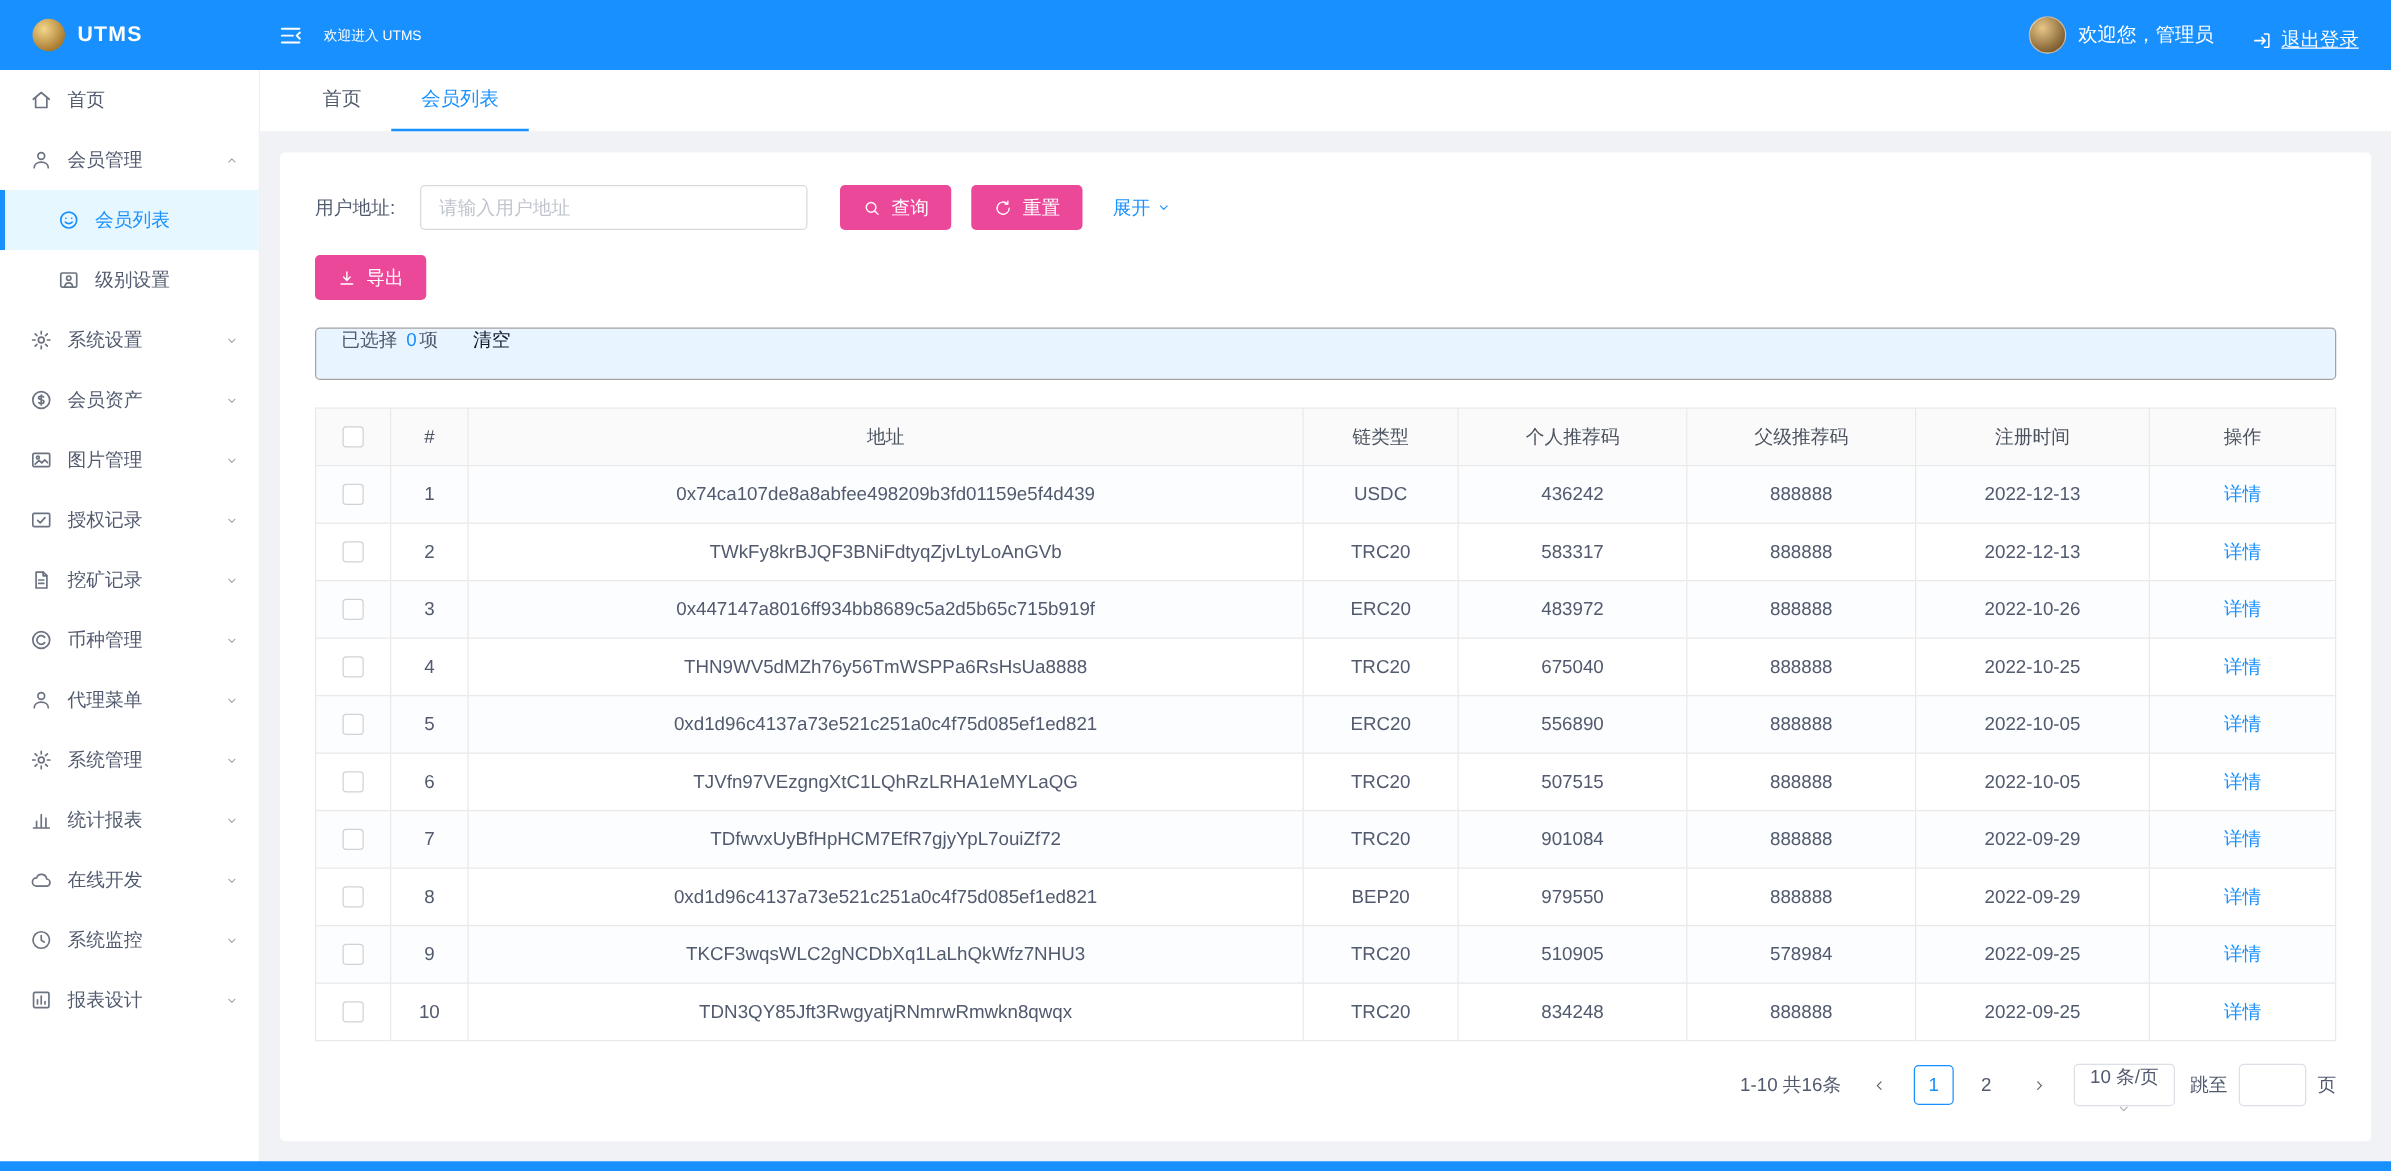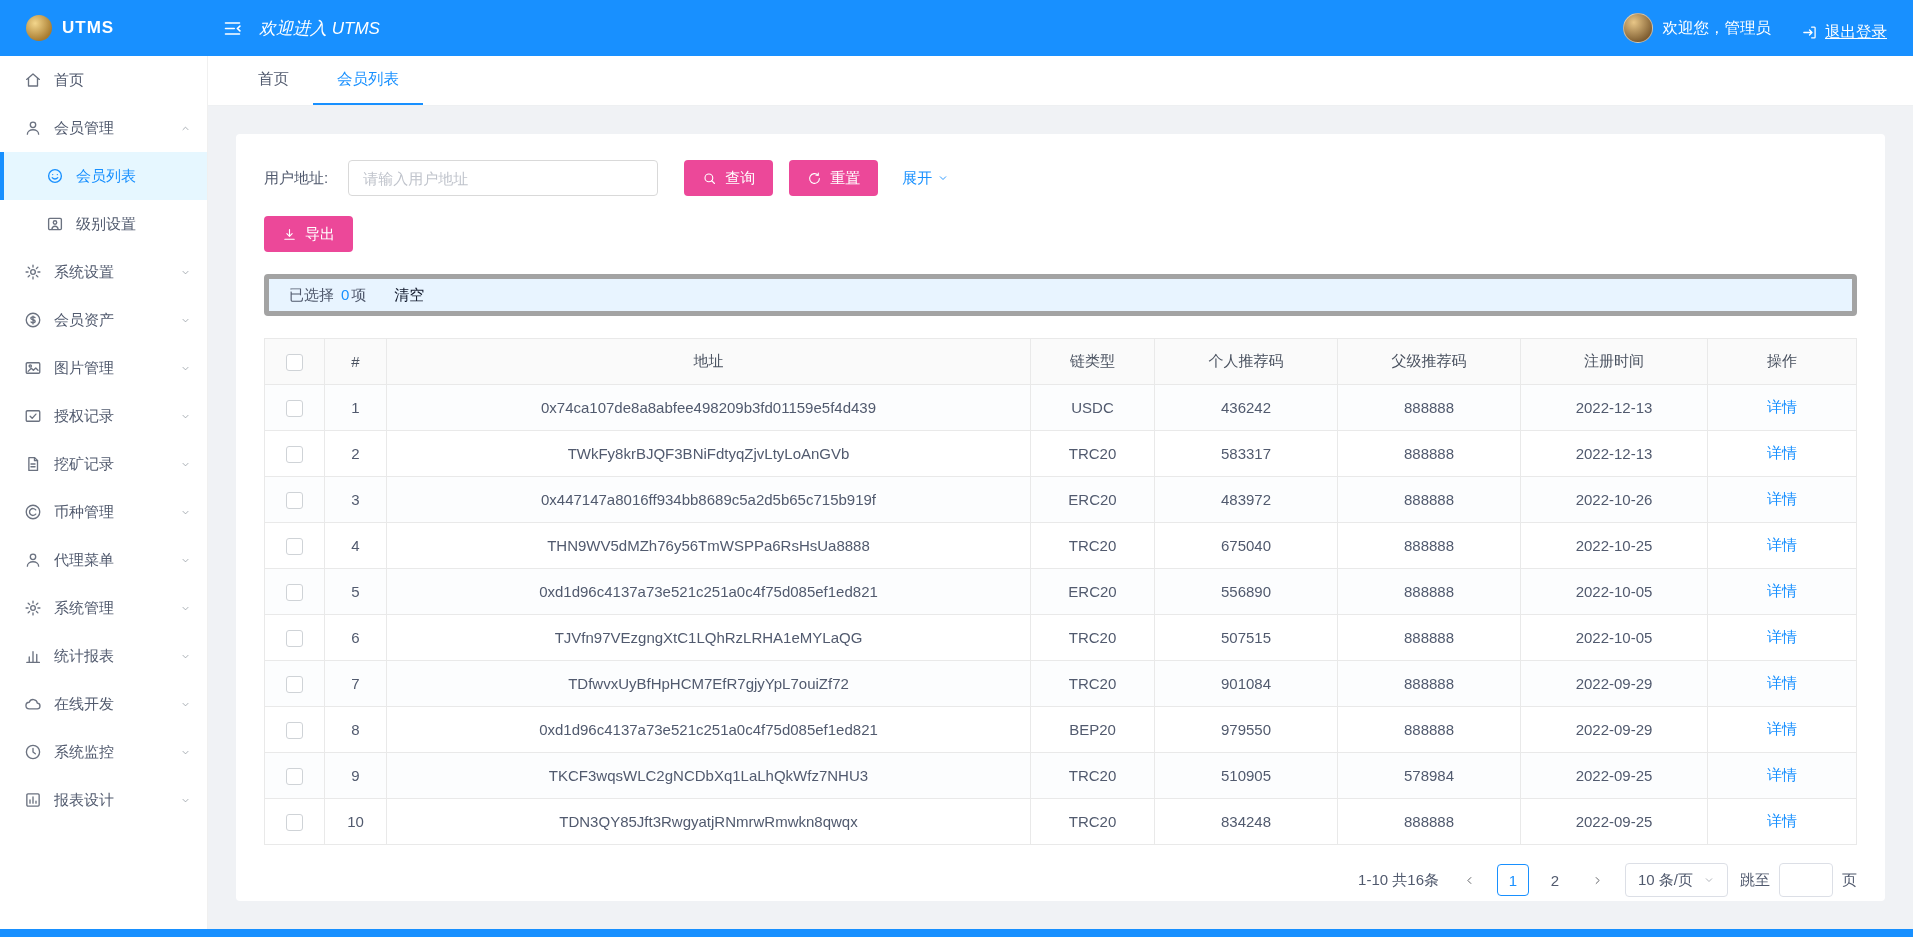--- a/index.html
+++ b/index.html
@@ -16,21 +16,21 @@
   
   .header {
     position:absolute; top:0; left:0; width:100%; height:56px;
     background:#1890ff; color:#fff; display:flex; align-items:center; z-index:20;
   }
   .header-logo { width:208px; flex:none; display:flex; align-items:center; gap:10px; padding-left:26px; }
   .logo-mark { width:26px; height:26px; border-radius:50%;
     background: radial-gradient(circle at 35% 32%, #f3d68c, #a87c30 72%); flex:none; }
   .logo-text { font-size:17px; font-weight:bold; letter-spacing:1px; }
   .collapse-btn { margin-left:14px; font-size:21px; cursor:pointer; color:#fff; }
-  .welcome { margin-left:16px; font-size:17px;font-style:italic; }
+  .welcome { margin-left:16px; font-size:11px; }
   .header-right { margin-left:auto; display:flex; align-items:flex-end; gap:30px; padding-right:26px; font-size:15.5px; }
   .user-info { display:flex; align-items:center; gap:10px; cursor:pointer; }
   .avatar { width:30px; height:30px; border-radius:50%; flex:none;
     background: radial-gradient(circle at 35% 30%, #e8c687, #7d5c30 75%); border:1px solid rgba(255,255,255,.5); }
   .logout { display:flex; align-items:center; gap:7px; cursor:pointer;text-decoration:underline; }
   .logout .icon { font-size:17px; }
 
   
   .sidebar {
     position:absolute; top:56px; left:0; width:208px; bottom:8px;
@@ -46,21 +46,21 @@
   .menu-item.active { background:#e6f7ff; color:#1890ff; }
   .menu-item.active .icon { color:#1890ff; }
   .menu-item.active::before { content:""; position:absolute; left:0; top:0; bottom:0; width:4px; background:#1890ff; }
 
   
   .main { position:absolute; left:208px; top:56px; right:0; bottom:8px; display:flex; flex-direction:column; overflow:hidden; }
   .tabbar { height:50px; background:#fff; border-bottom:1px solid #eef0f2; display:flex; align-items:stretch; padding-left:26px; flex:none; }
   .tab { display:flex; align-items:center; padding:0 24px; font-size:15.5px; color:#515a6e; cursor:pointer; border-bottom:2px solid transparent; }
   .tab.active { color:#1890ff; border-bottom-color:#1890ff; }
 
-  .content { flex:1; padding:28px; overflow:hidden; }
+  .content { flex:1; padding:16px; overflow:hidden; }
   .card { background:#fff; border-radius:4px; padding:26px 28px; height:100%; overflow:hidden; }
 
   
   .filter-row { display:flex; align-items:center; }
   .filter-label { margin-right:20px; font-size:15px; }
   .filter-input {
     width:310px; height:36px; border:1px solid #d9d9d9; border-radius:4px;
     padding:0 14px; font-size:15px; color:#515a6e; outline:none; font-family:inherit;
   }
   .filter-input::placeholder { color:#c0c4cc; }
@@ -71,22 +71,22 @@
   }
   .btn .icon { font-size:15px; }
   .search-btn { margin-left:26px; }
   .reset-btn { margin-left:16px; }
   .expand-link { margin-left:24px; color:#1890ff; display:inline-flex; align-items:center; gap:5px; cursor:pointer; font-size:15px; }
 
   .export-row { margin-top:20px; }
 
   
   .selection-bar {
-    margin-top:22px; height:42px; background:#e8f4ff; border:5px solid #a3a3a3; border-radius:4px;
-    display:flex; align-items:center; padding:0 20px; font-size:15px;
+    margin-top:22px; height:42px; background:#e8f4ff; border:1px solid #a3a3a3; border-radius:4px;
+    display:flex; padding:0 20px; font-size:15px;
   }
   .sel-count { color:#1890ff; margin:0 2px 0 7px; }
   .clear-link { color:#0f172a; cursor:pointer; margin-left:28px; }
 
   
   .table-wrap { margin-top:22px; }
   table { width:100%; border-collapse:collapse; table-layout:fixed; font-size:15px; color:#515a6e; }
   th, td {
     border:1px solid #e9e9e9; text-align:center; height:46px; padding:0 8px;
     overflow:hidden; white-space:nowrap; text-overflow:ellipsis; font-weight:normal;
@@ -105,21 +105,21 @@
   .page-arrow { width:30px; height:30px; display:inline-flex; align-items:center; justify-content:center; cursor:pointer; color:#606266; }
   .page-arrow .icon { font-size:13px; }
   .page-nums { display:inline-flex; gap:10px; }
   .page-num {
     min-width:32px; height:32px; display:inline-flex; align-items:center; justify-content:center;
     border-radius:4px; cursor:pointer; border:1px solid transparent;
   }
   .page-num.active { border-color:#1890ff; color:#1890ff; background:#fff; }
   .page-size-select {
     height:34px; border:1px solid #dcdfe6; border-radius:4px; background:#fff;
-    display:inline-flex; align-items:center; gap:10px; padding:0 12px; cursor:pointer; color:#515a6e;
+    display:inline-flex; align-items:center; gap:10px; padding:0 12px; cursor:pointer; color:#515a6e;flex-direction:column;
   }
   .page-size-select .icon { color:#a8abb2; }
   .jump { display:inline-flex; align-items:center; gap:9px; }
   .jump-input { width:54px; height:34px; border:1px solid #dcdfe6; border-radius:4px; outline:none; text-align:center; font-family:inherit; font-size:15px; }
 
   .bottom-bar { position:absolute; left:0; bottom:0; width:100%; height:8px; background:#1890ff; z-index:30; }
 </style>
 </head>
 <body>
 

